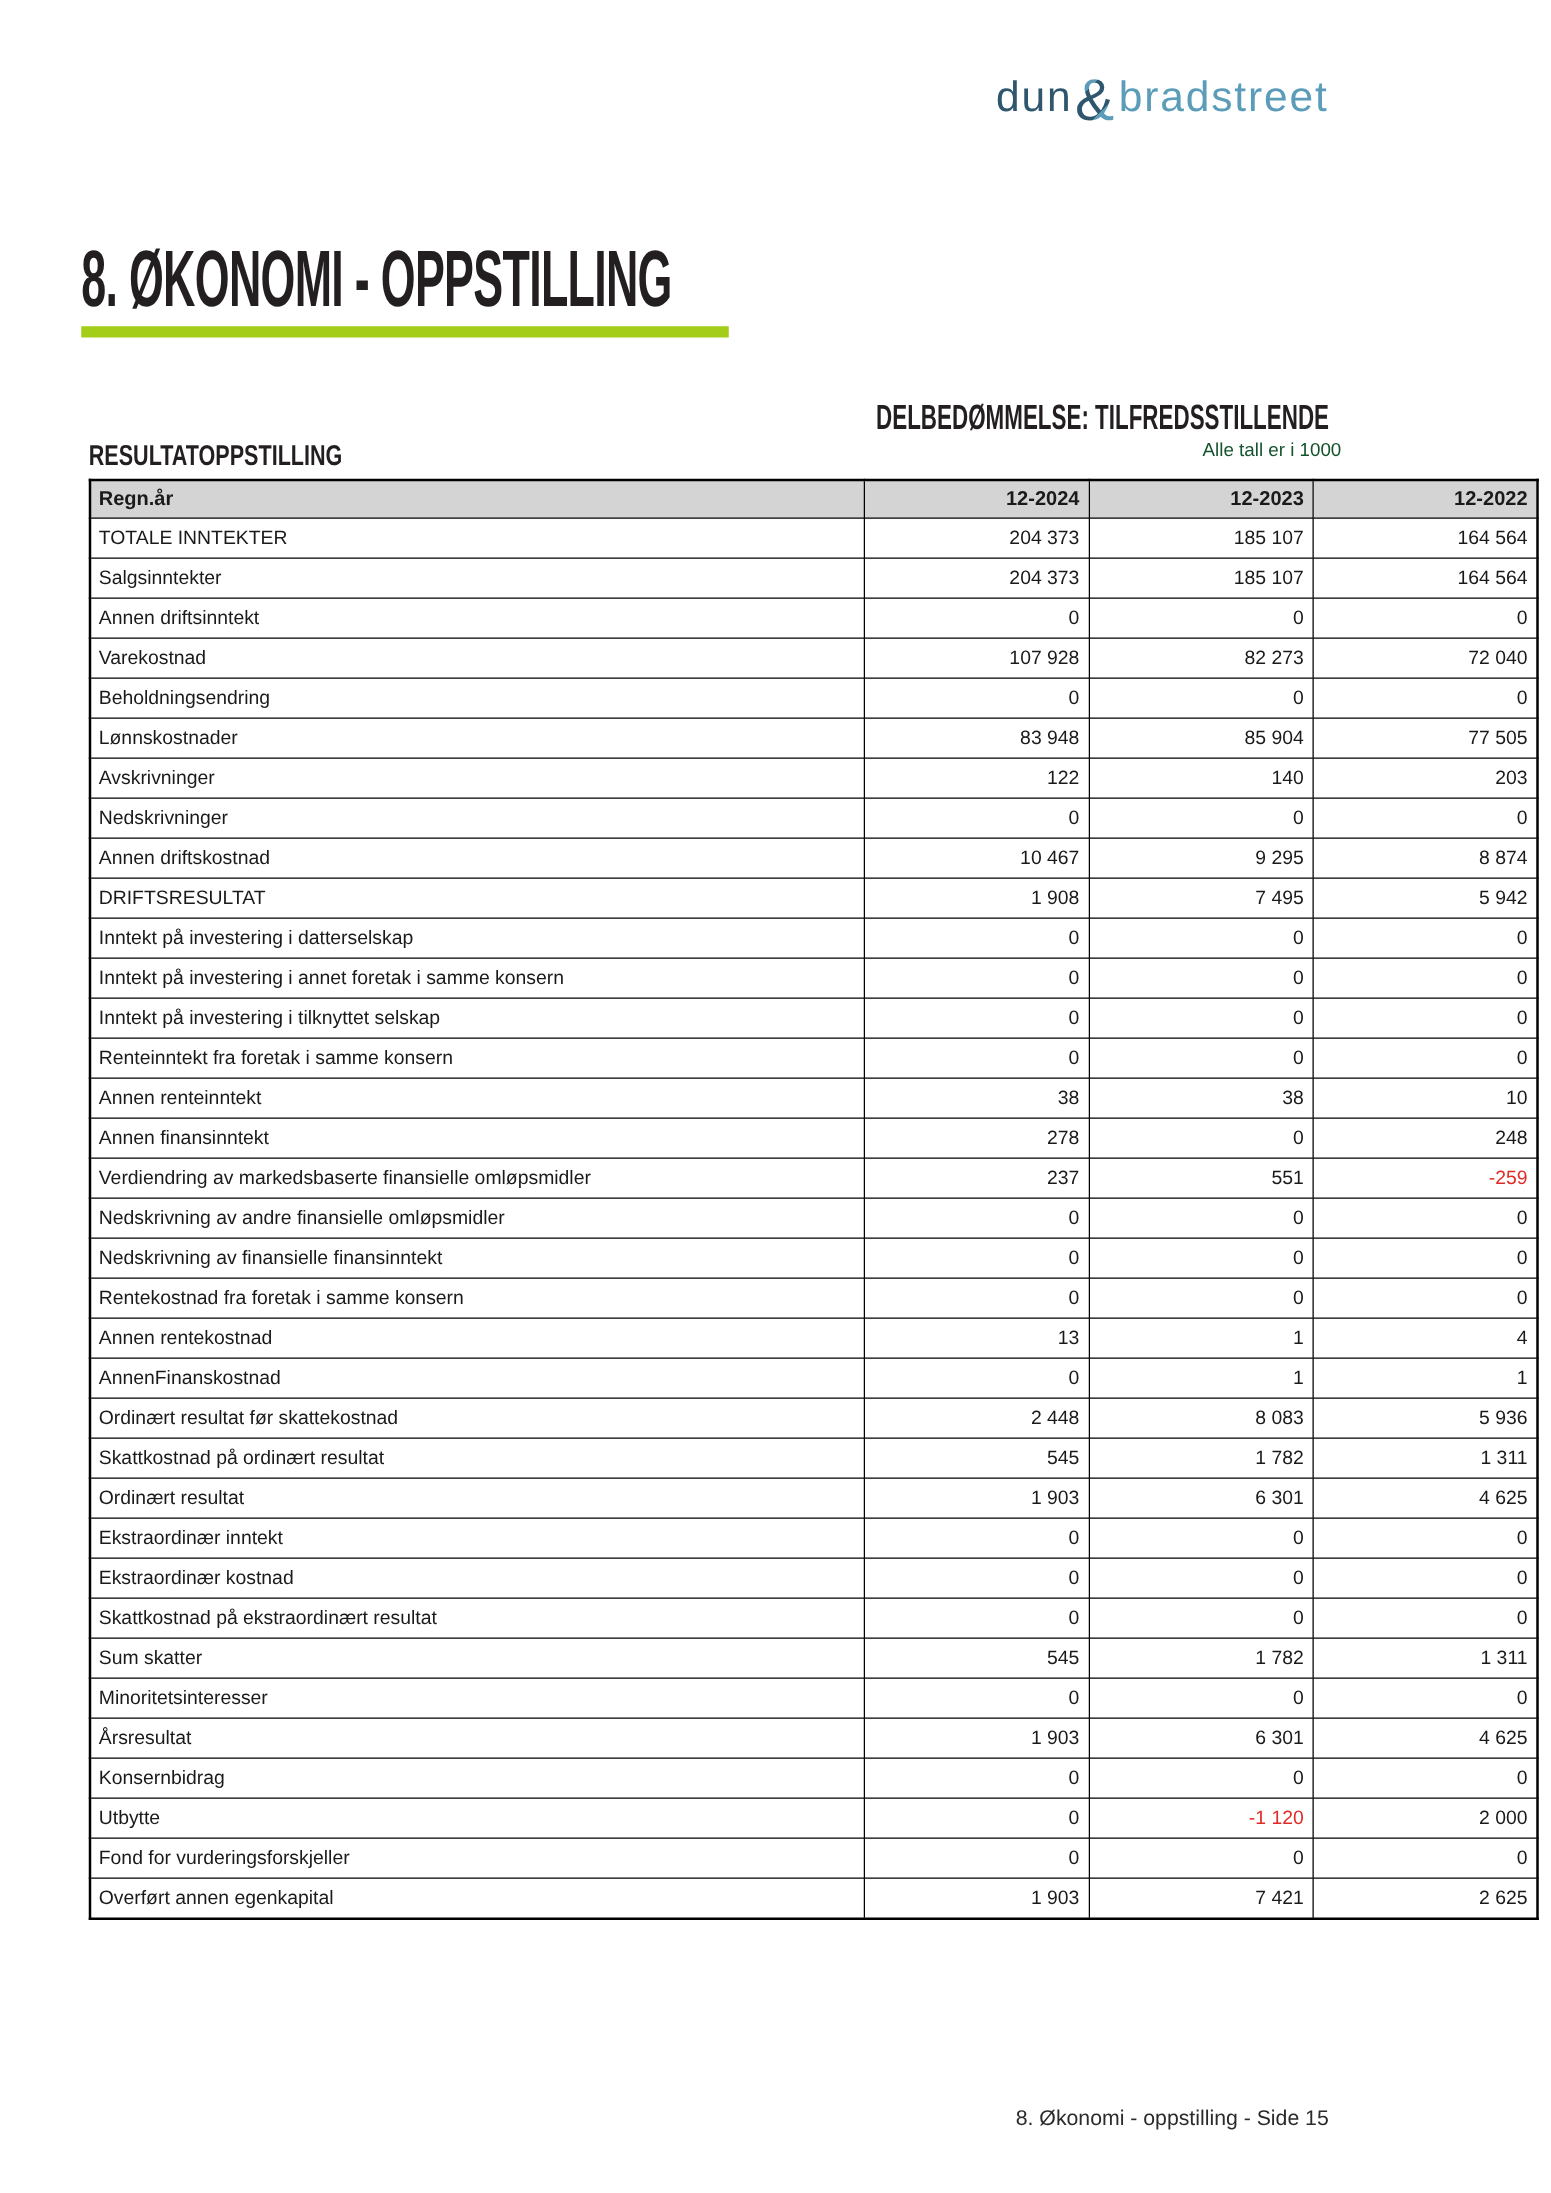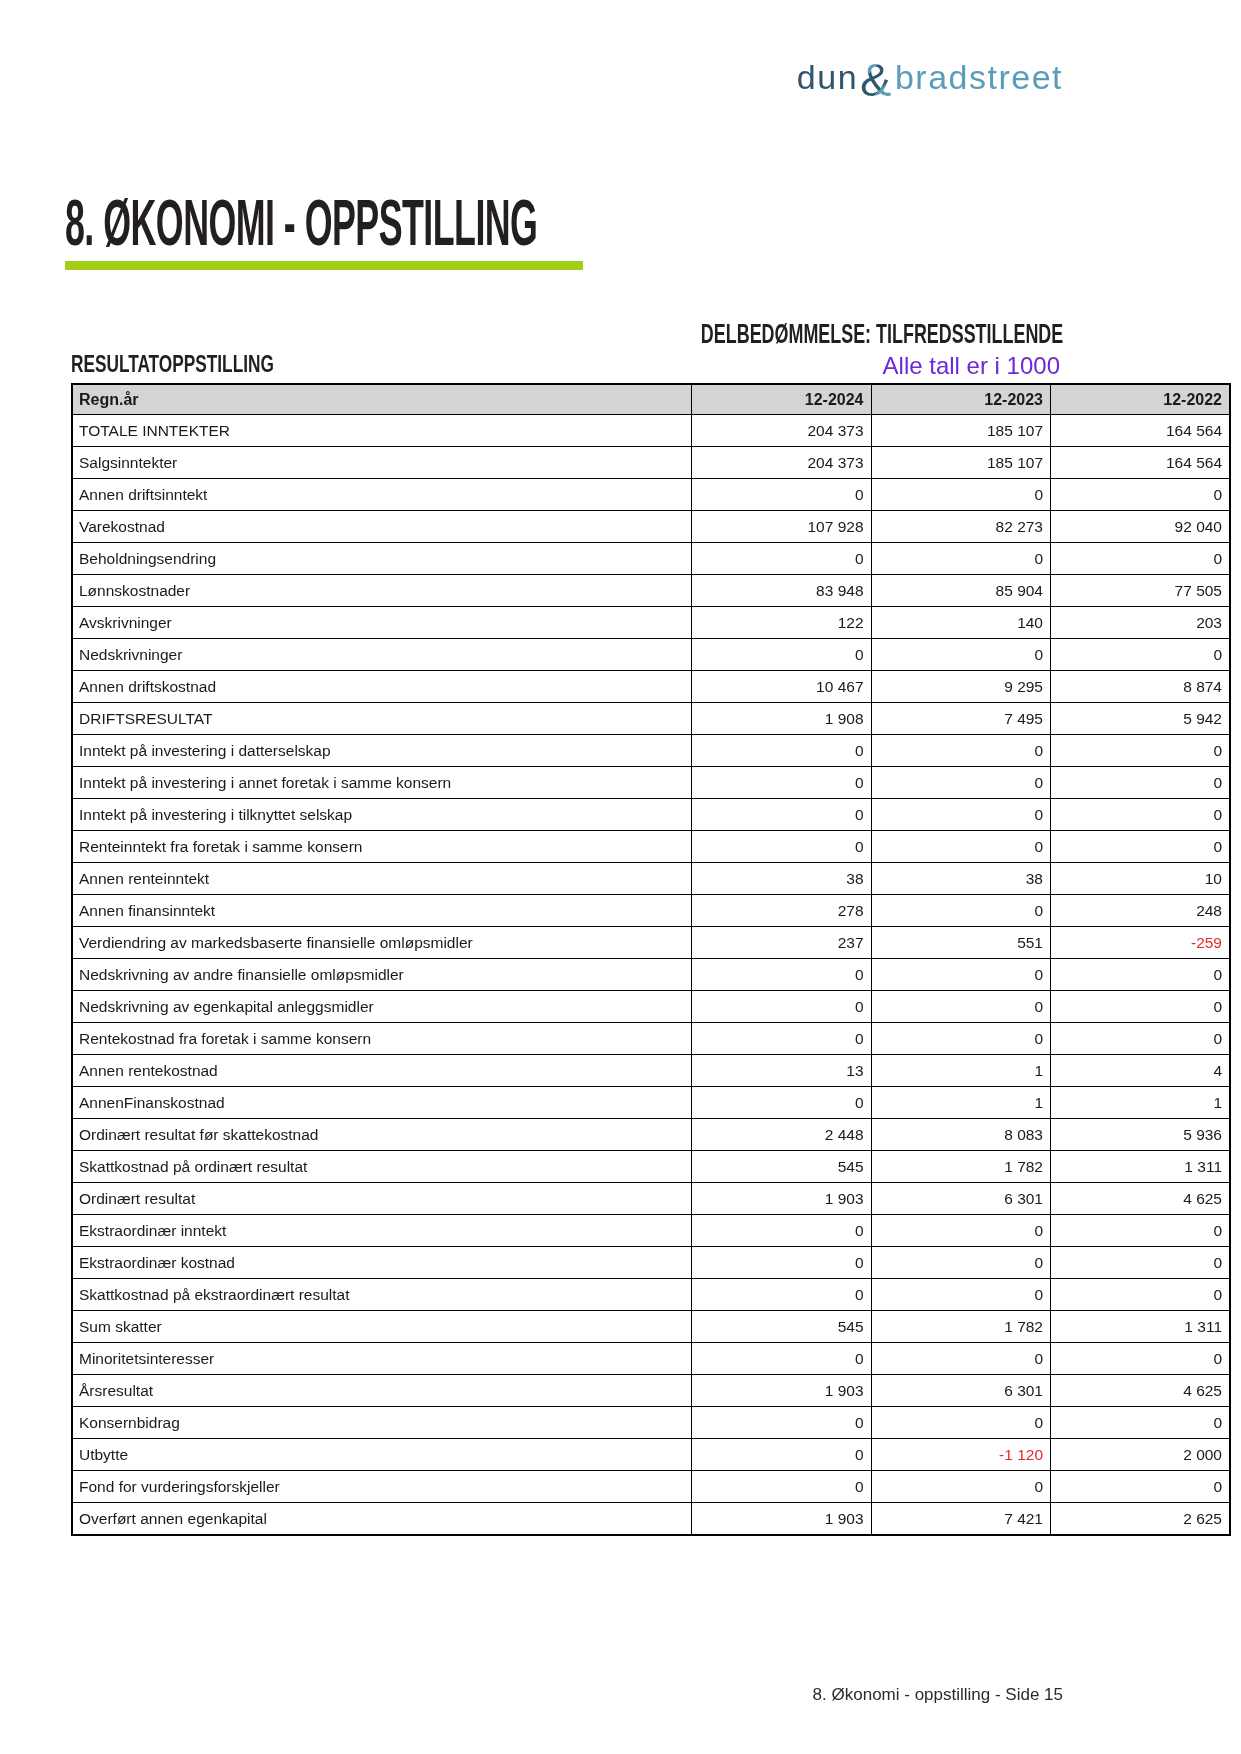--- a/index.html
+++ b/index.html
@@ -39,21 +39,21 @@
   .assessment{
     position:absolute;right:178px;top:318px;margin:0;
     font-size:28px;font-weight:bold;color:#231f20;
     transform:scaleX(0.64);transform-origin:100% 50%;white-space:nowrap;
   }
   .table-title{
     position:absolute;left:71px;top:351px;margin:0;
     font-size:23px;font-weight:bold;color:#231f20;
     transform:scaleX(0.75);transform-origin:0 50%;white-space:nowrap;
   }
-  .units-note{position:absolute;right:181px;top:352px;font-size:24px;color:#6d28d9;}
+  .units-note{position:absolute;right:168px;top:352px;font-size:15px;color:#14532d;}
   
   table.results{
     position:absolute;left:71px;top:383px;width:1160px;
     border-collapse:collapse;border:2px solid #000;table-layout:fixed;
   }
   .results th,.results td{
     border:1px solid #000;padding:0 6px;height:31px;
     font-size:15.5px;white-space:nowrap;overflow:hidden;vertical-align:middle;
   }
   .results thead th{background:var(--header_bg);font-size:16px;font-weight:bold;text-align:left;height:29px;}
@@ -111,21 +111,21 @@
         <tr>
     <td class="label">Annen driftsinntekt</td>
     <td class="num">0</td>
     <td class="num">0</td>
     <td class="num">0</td>
   </tr>
         <tr>
     <td class="label">Varekostnad</td>
     <td class="num">107 928</td>
     <td class="num">82 273</td>
-    <td class="num">92 040</td>
+    <td class="num">72 040</td>
   </tr>
         <tr>
     <td class="label">Beholdningsendring</td>
     <td class="num">0</td>
     <td class="num">0</td>
     <td class="num">0</td>
   </tr>
         <tr>
     <td class="label">Lønnskostnader</td>
     <td class="num">83 948</td>
@@ -198,21 +198,21 @@
     <td class="num">551</td>
     <td class="num neg">-259</td>
   </tr>
         <tr>
     <td class="label">Nedskrivning av andre finansielle omløpsmidler</td>
     <td class="num">0</td>
     <td class="num">0</td>
     <td class="num">0</td>
   </tr>
         <tr>
-    <td class="label">Nedskrivning av egenkapital anleggsmidler</td>
+    <td class="label">Nedskrivning av finansielle finansinntekt</td>
     <td class="num">0</td>
     <td class="num">0</td>
     <td class="num">0</td>
   </tr>
         <tr>
     <td class="label">Rentekostnad fra foretak i samme konsern</td>
     <td class="num">0</td>
     <td class="num">0</td>
     <td class="num">0</td>
   </tr>

